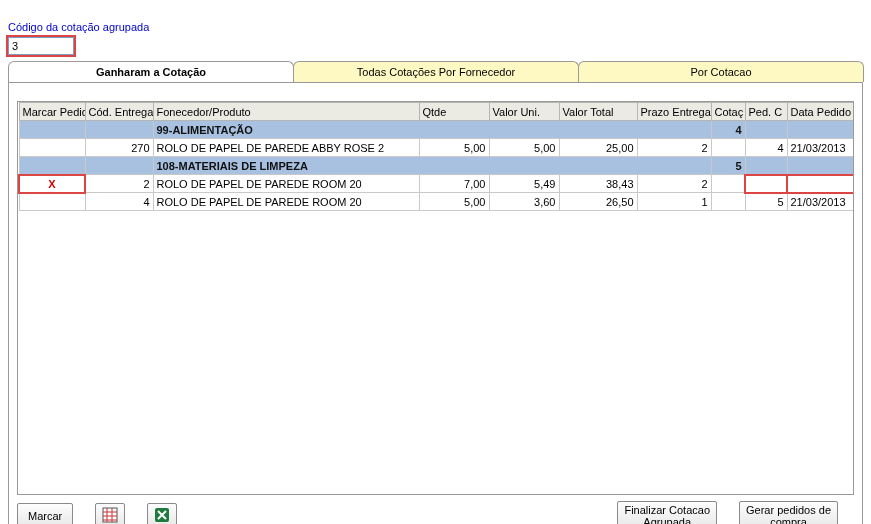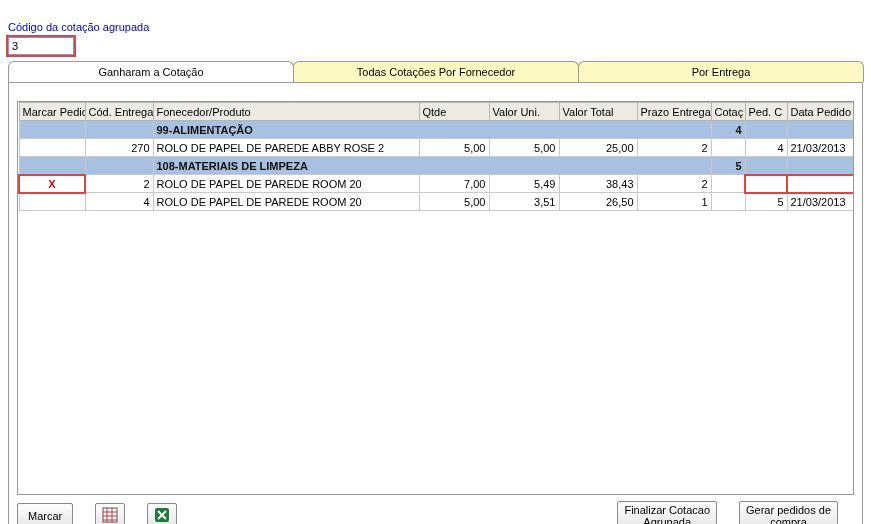--- a/index.html
+++ b/index.html
@@ -43,21 +43,21 @@
     border-radius: 6px 6px 0 0;
     background: #fef9c3;
     padding: 4px 0;
     font-size: 11px;
     cursor: pointer;
     margin-right: -1px;
     position: relative;
   }
   .tab.active {
     background: #fff;
-    font-weight: normal;
+    font-weight: bold;
     z-index: 2;
   }
   .tab-content {
     border: 1px solid #999;
     margin: 0 8px 8px 8px;
     background: #fff;
     height: 456px;
     position: relative;
   }
   .grid-wrap {
@@ -140,21 +140,21 @@
 
 
 <div class="field-label">Código da cotação agrupada</div>
 <span class="field-input-wrap">
   <input class="field-input" value="3" style="">
 </span>
 
 <div class="tabs">
   <div class="tab active">Ganharam a Cotação</div>
   <div class="tab">Todas Cotações Por Fornecedor</div>
-  <div class="tab">Por Entrega</div>
+  <div class="tab">Por Cotacao</div>
 </div>
 
 <div class="tab-content">
   <div class="grid-wrap">
     <table class="grid">
       <colgroup>
         <col class="col-mark">
           <col class="col-cod">
           <col class="col-desc">
           <col class="col-qtde">
@@ -218,21 +218,21 @@
             <td class="right">2</td>
             <td class="right"></td>
             <td class="right hl-red"></td>
             <td class="hl-red"></td>
           </tr>
           <tr>
             <td class="mark-cell"></td>
             <td class="right">4</td>
             <td>ROLO DE PAPEL DE PAREDE ROOM 20</td>
             <td class="right">5,00</td>
-            <td class="right">3,51</td>
+            <td class="right">3,60</td>
             <td class="right">26,50</td>
             <td class="right">1</td>
             <td class="right"></td>
             <td class="right">5</td>
             <td class="">21/03/2013</td>
           </tr>
         </tbody>
     </table>
   </div>
 

